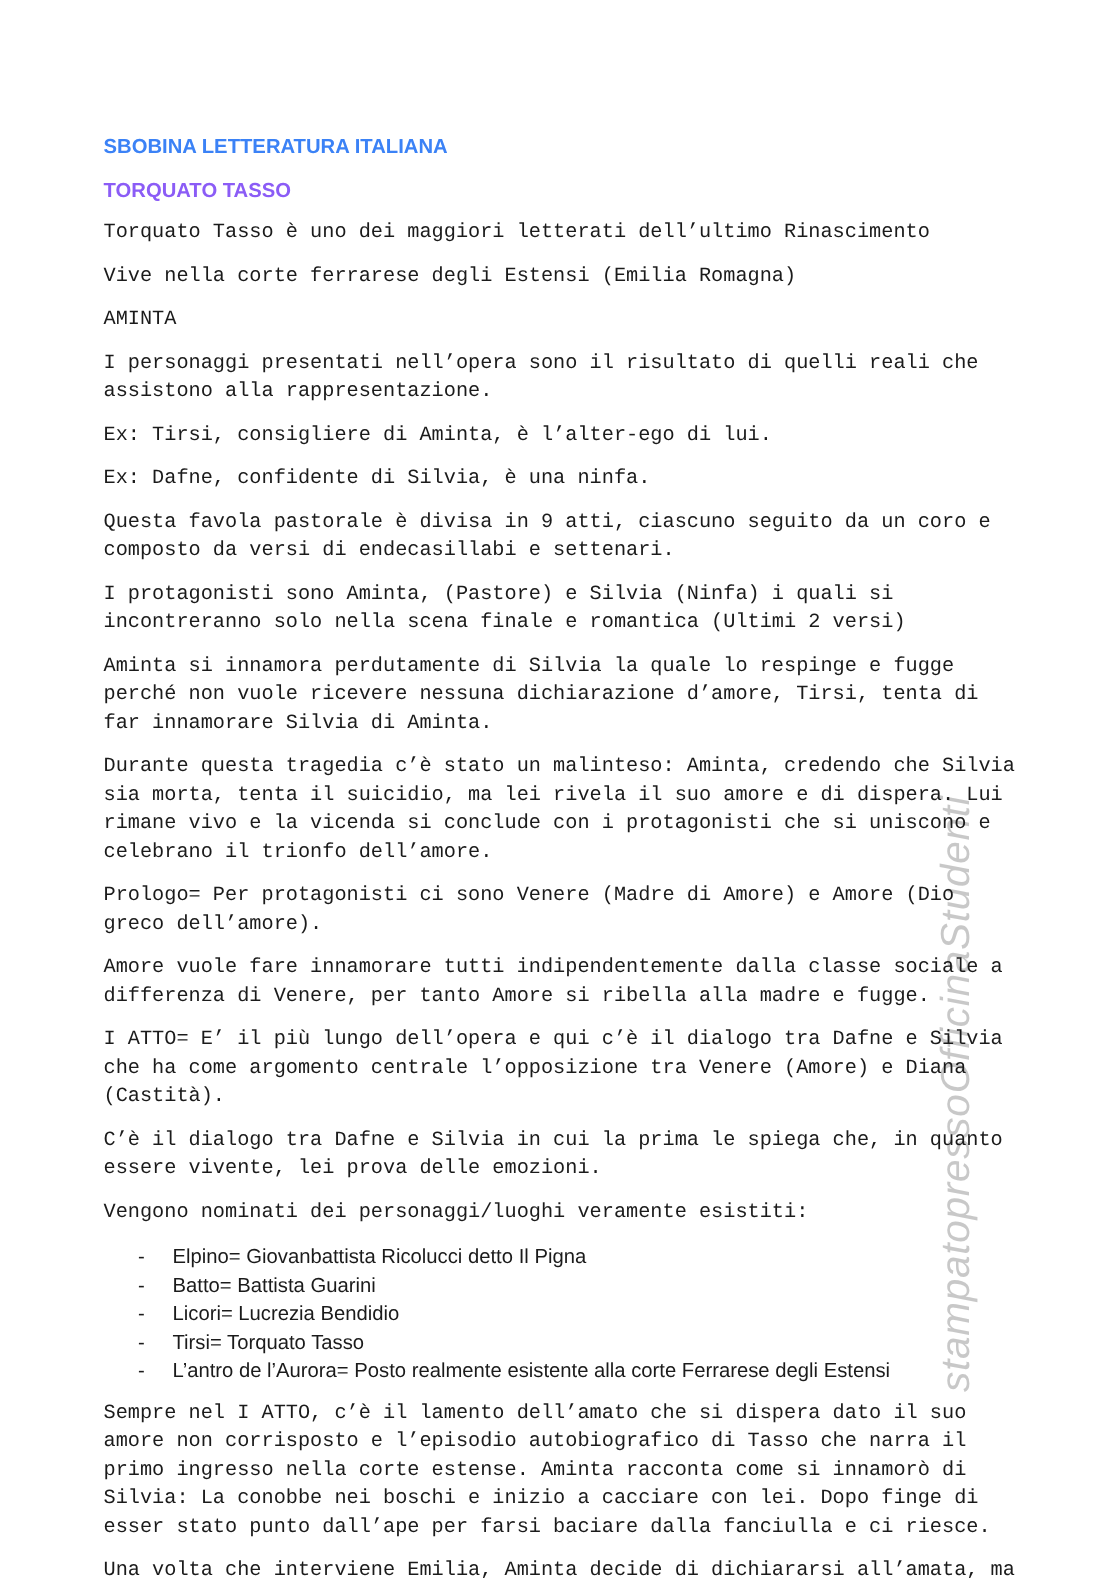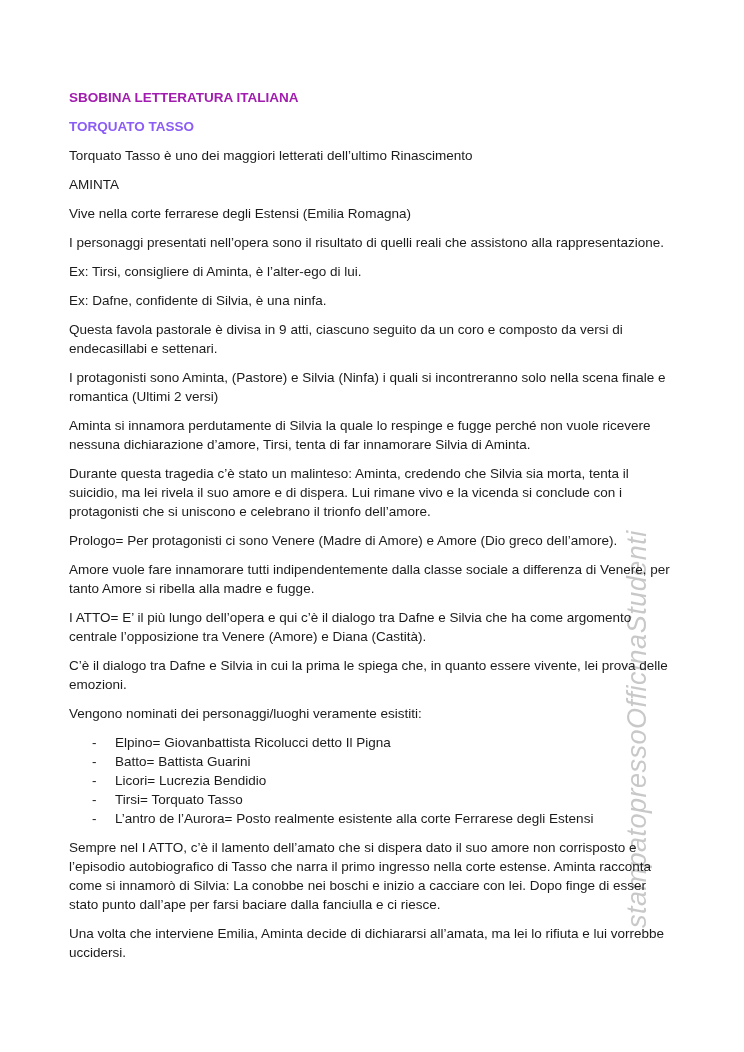--- a/index.html
+++ b/index.html
@@ -20,33 +20,34 @@
     left: 69px;
     top: 88px;
     width: 608px;
     z-index: 1;
     color: #1b1b1b;
     font-size: 13.5px;
     line-height: 19px;
     text-align: left;
   }
   .doc-title {
-    color: #a21caf;
+    color: #3b82f6;
     font-weight: bold;
     font-size: 13.5px;
     margin: 0 0 10px 0;
   }
   .doc-heading {
     color: #8b5cf6;
     font-weight: bold;
     font-size: 13.5px;
     margin: 0 0 10px 0;
   }
   p.para {
     margin: 0 0 10px 0;
+    font-family: Liberation Mono, monospace;
   }
   ul.dash-list {
     list-style: none;
     margin: 0 0 10px 0;
     padding: 0;
   }
   ul.dash-list li {
     display: flex;
     margin: 0;
     line-height: 19px;
@@ -79,22 +80,22 @@
 
   <div class="watermark">stampatopressoOfficinaStudenti</div>
 
   <div class="content">
 
     <p class="doc-title">SBOBINA LETTERATURA ITALIANA</p>
 
     <p class="doc-heading">TORQUATO TASSO</p>
 
     <p class="para">Torquato Tasso è uno dei maggiori letterati dell’ultimo Rinascimento</p>
+    <p class="para">Vive nella corte ferrarese degli Estensi (Emilia Romagna)</p>
     <p class="para">AMINTA</p>
-    <p class="para">Vive nella corte ferrarese degli Estensi (Emilia Romagna)</p>
     <p class="para">I personaggi presentati nell’opera sono il risultato di quelli reali che assistono alla rappresentazione.</p>
     <p class="para">Ex: Tirsi, consigliere di Aminta, è l’alter-ego di lui.</p>
     <p class="para">Ex: Dafne, confidente di Silvia, è una ninfa.</p>
     <p class="para">Questa favola pastorale è divisa in 9 atti, ciascuno seguito da un coro e composto da versi di endecasillabi e settenari.</p>
     <p class="para">I protagonisti sono Aminta, (Pastore) e Silvia (Ninfa) i quali si incontreranno solo nella scena finale e romantica (Ultimi 2 versi)</p>
     <p class="para">Aminta si innamora perdutamente di Silvia la quale lo respinge e fugge perché non vuole ricevere nessuna dichiarazione d’amore, Tirsi, tenta di far innamorare Silvia di Aminta.</p>
     <p class="para">Durante questa tragedia c’è stato un malinteso: Aminta, credendo che Silvia sia morta, tenta il suicidio, ma lei rivela il suo amore e di dispera. Lui rimane vivo e la vicenda si conclude con i protagonisti che si uniscono e celebrano il trionfo dell’amore.</p>
     <p class="para">Prologo= Per protagonisti ci sono Venere (Madre di Amore) e Amore (Dio greco dell’amore).</p>
     <p class="para">Amore vuole fare innamorare tutti indipendentemente dalla classe sociale a differenza di Venere, per tanto Amore si ribella alla madre e fugge.</p>
     <p class="para">I ATTO= E’ il più lungo dell’opera e qui c’è il dialogo tra Dafne e Silvia che ha come argomento centrale l’opposizione tra Venere (Amore) e Diana (Castità).</p>

